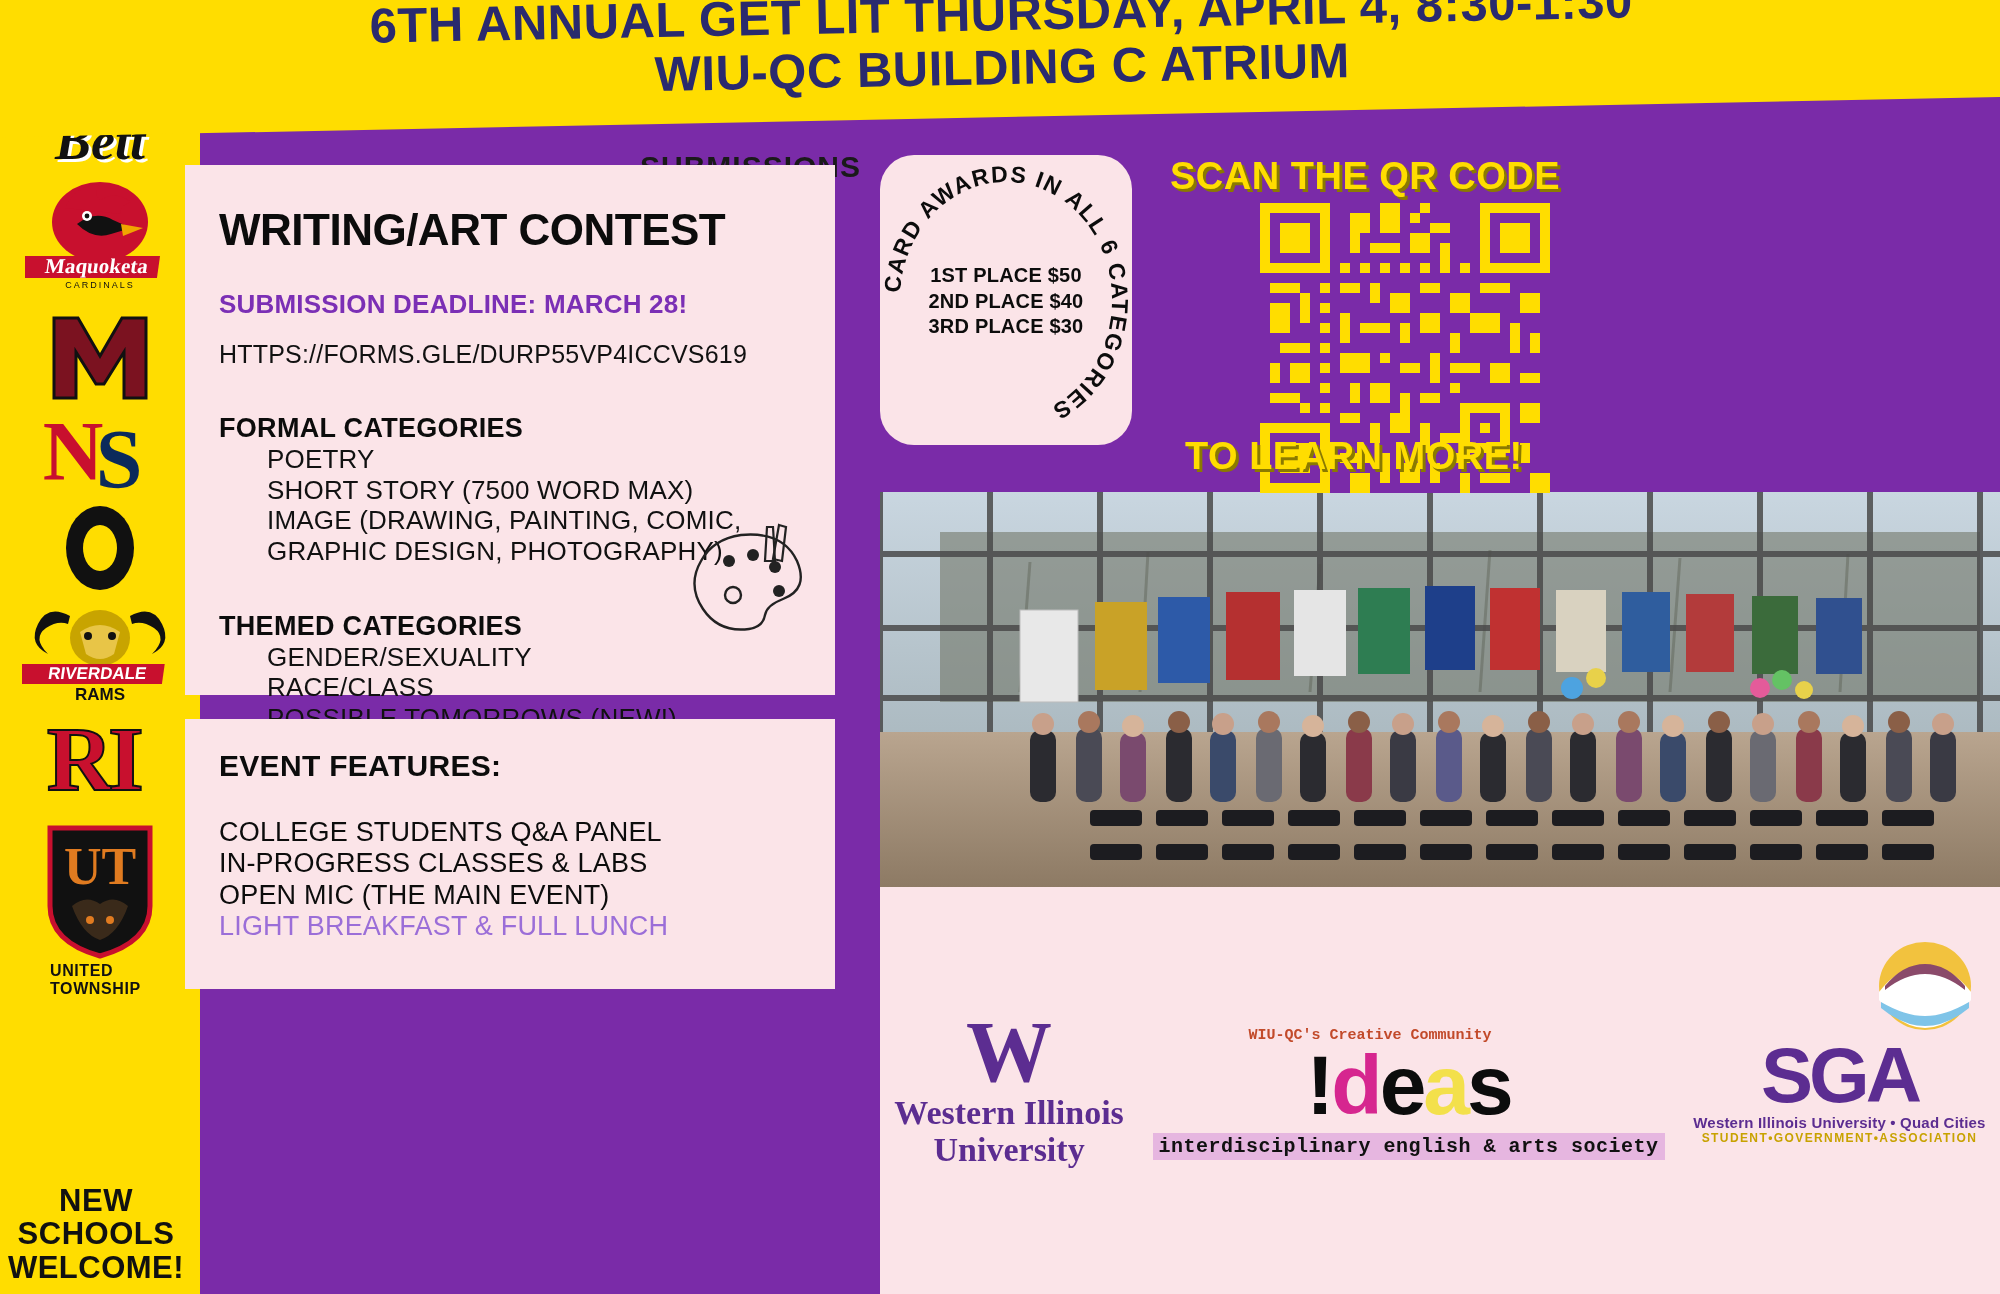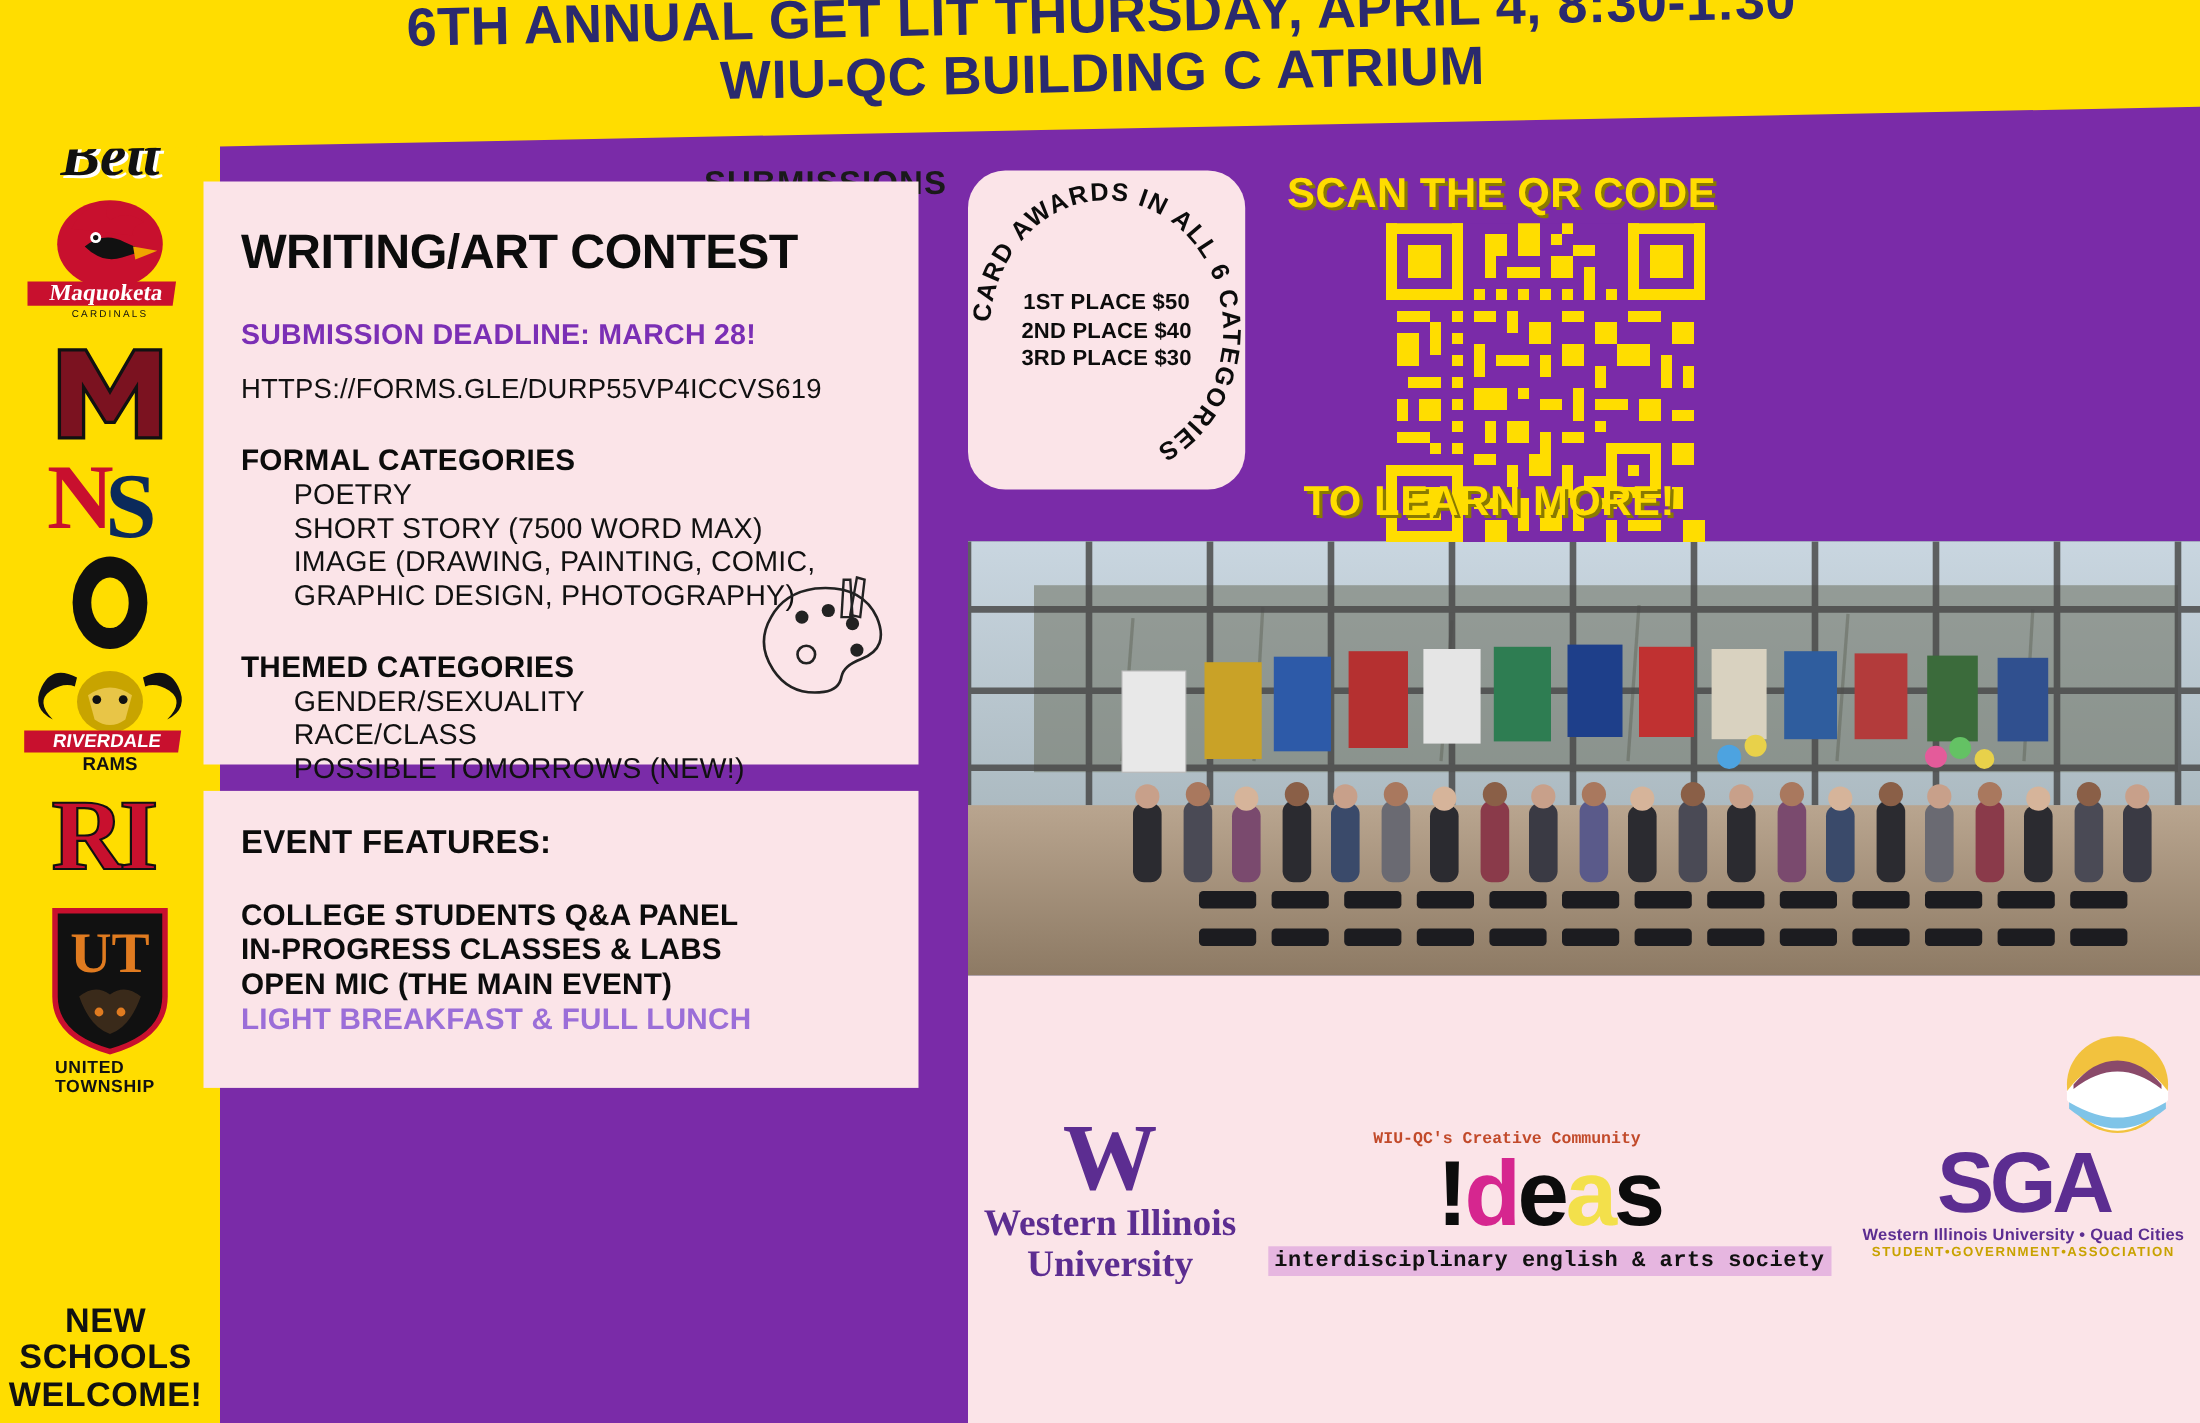--- a/index.html
+++ b/index.html
@@ -62,36 +62,36 @@
     font-size:44px; font-weight:900; color:#0c0c0c; letter-spacing:-.5px;
     margin-bottom:34px;
   }
   .deadline {
     font-size:26px; font-weight:800; color:#7b2fb5; letter-spacing:.2px;
   }
   .formurl {
     font-size:25px; font-weight:500; color:#111; letter-spacing:.2px;
     margin-top:20px;
   }
-  .cat-group { margin-top:34px; }
+  .cat-group { margin-top:44px; }
   .cat-head {
     font-size:27px; font-weight:800; color:#0c0c0c; letter-spacing:.3px;
   }
   .cat-item {
     font-size:26px; font-weight:500; color:#111; padding-left:48px;
     letter-spacing:.2px; line-height:1.18;
   }
   .cat-item.cont { padding-left:48px; }
 
   .feat-head {
     font-size:30px; font-weight:900; color:#0c0c0c; letter-spacing:.3px;
   }
   .feat-list { margin-top:34px; }
   .feat-item {
-    font-size:27px; font-weight:700; color:#0c0c0c; line-height:1.16;
+    font-size:27px; font-weight:400; color:#0c0c0c; line-height:1.16;
     letter-spacing:.2px;
   }
   .feat-item.accent { color:#9b6ed8; }
 
   .palette-icon { position:absolute; right:24px; top:356px; }
   .coffee-icon  { position:absolute; right:38px; top:48px; }
 
   
   .col-right { position:absolute; left:880px; top:155px; right:0; z-index:10; }
 

